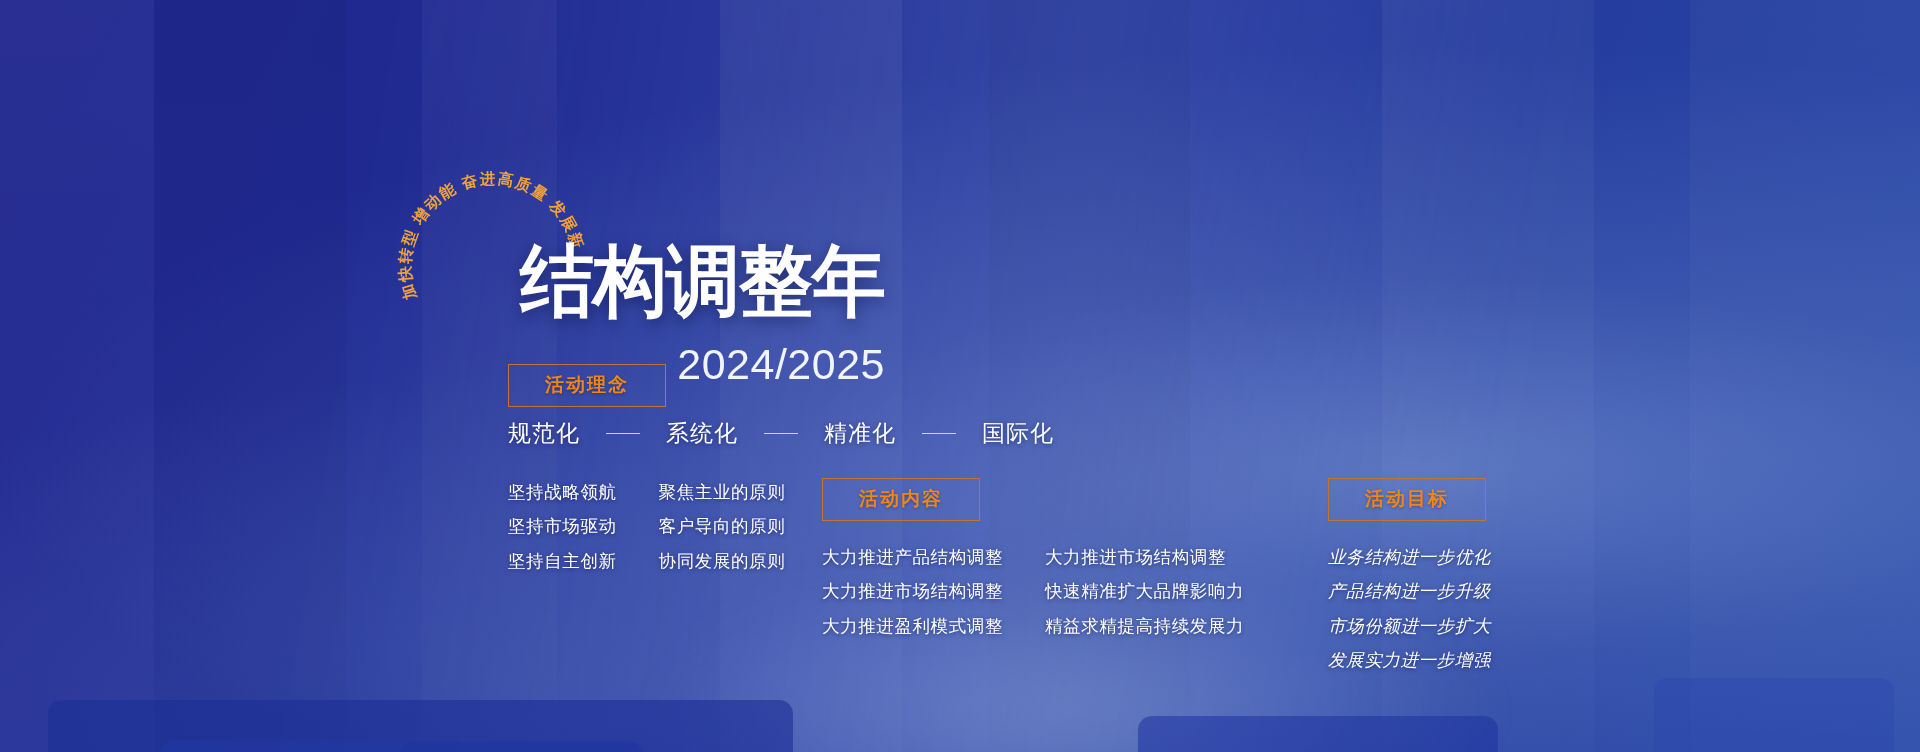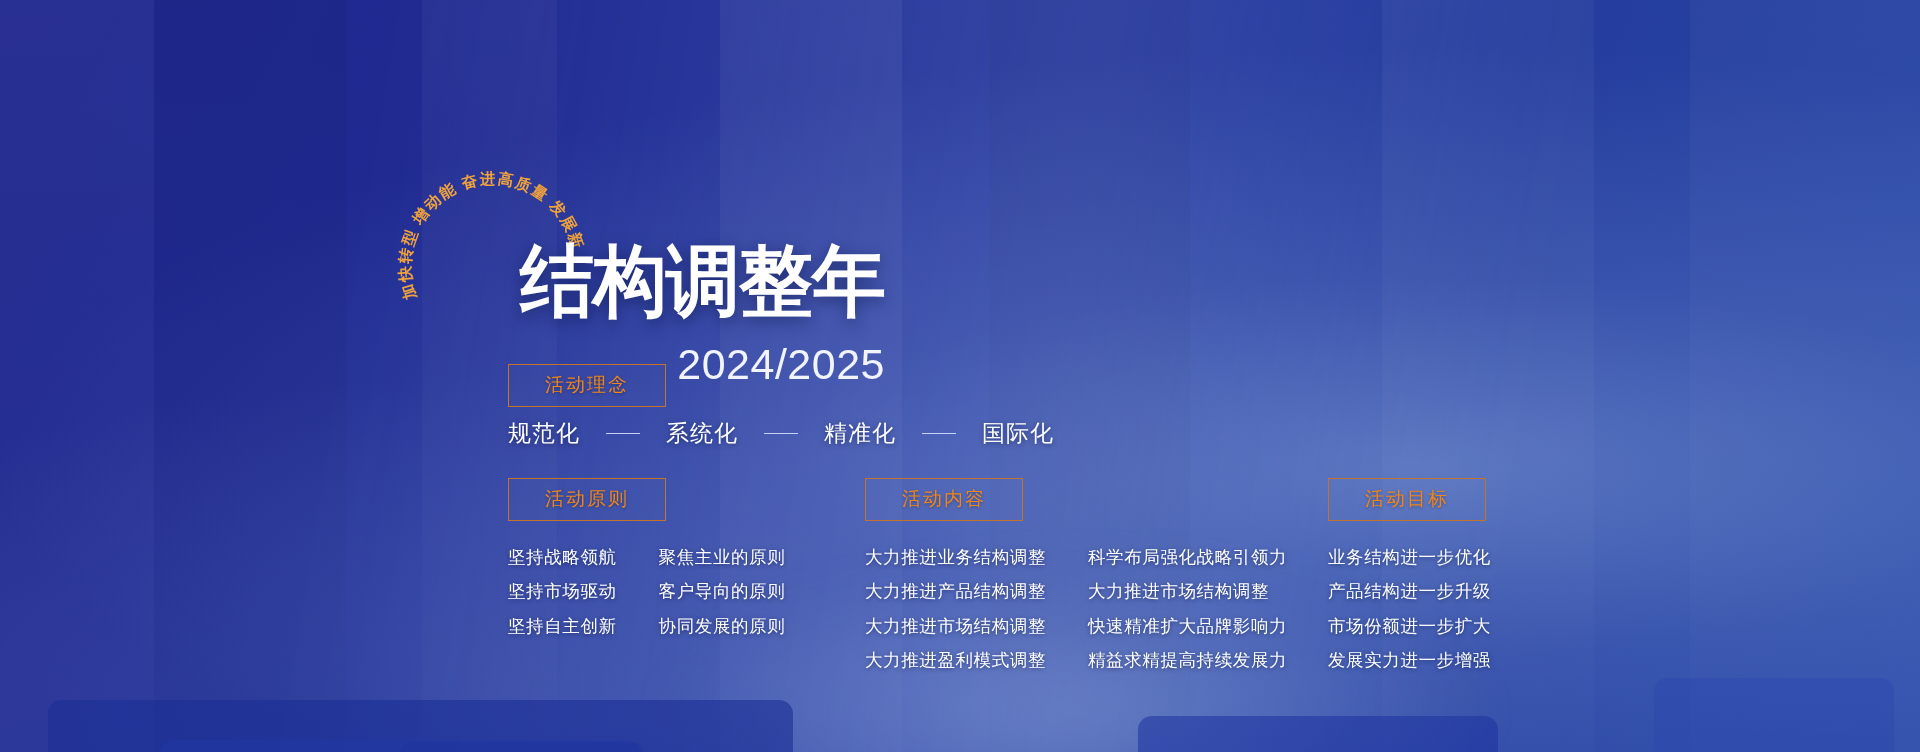--- a/index.html
+++ b/index.html
@@ -95,21 +95,21 @@
     padding-bottom:6px;
     font-family:"Liberation Sans","DejaVu Sans",sans-serif;
   }
 
   
   .badge{
     display:inline-flex;align-items:center;justify-content:center;
     border:1.5px solid #c4732c;
     color:#f0861a;
     font-size:19px;
-    font-weight:400;
+    font-weight:700;
     letter-spacing:2px;
     padding:7px 36px 8px;
     background:rgba(255,255,255,.02);
     text-shadow:0 1px 3px rgba(0,0,0,.3);
     min-width:150px;
     text-align:right;
   }
 
   .concept-badge-wrap{position:absolute;left:508px;top:364px;}
   .concept-line{
@@ -120,38 +120,38 @@
   }
   .concept-line .cw{padding:0 0;}
   .concept-line .dash{
     display:inline-block;width:34px;height:1.6px;background:#dfe6ff;
     margin:0 14px;opacity:.85;
   }
 
   
   .col{position:absolute;}
   .col-principles{left:508px;top:478px;}
-  .col-contents  {left:865px;top:478px;}
+  .col-contents  {left:822px;top:478px;}
   .col-goals     {left:1328px;top:478px;}
 
   .col .badge-holder{margin-bottom:22px;}
   .rows{display:flex;flex-direction:column;gap:6px;}
   .row{
     display:flex;
     color:#ffffff;
     font-size:17.5px;
     letter-spacing:.6px;
     line-height:1.62;
     white-space:nowrap;
     text-shadow:0 1px 4px rgba(5,15,60,.55);
     gap:28px;
   }
   .row .a{min-width:0;}
   .row .b{margin-left:14px;}
-  .rows.single .row{display:block;}
+  .rows.single .row{display:block;font-style:italic;}
 </style>
 </head>
 <body>
 
 <div class="banner">
 
   <div class="bands">
     <div class="band b1"></div>
     <div class="band b2"></div>
     <div class="band b3"></div>
@@ -195,23 +195,20 @@
     <span class="cw">规范化</span>
     <span class="dash"></span>
     <span class="cw">系统化</span>
     <span class="dash"></span>
     <span class="cw">精准化</span>
     <span class="dash"></span>
     <span class="cw">国际化</span>
   </div>
 
   <div class="col col-principles">
-    <div class="badge-holder">
-      <span class="badge">活动原则</span>
-    </div>
     <div class="rows">
       <div class="row">
         <span class="a">坚持战略领航</span>
         <span class="b">聚焦主业的原则</span>
       </div>
       <div class="row">
         <span class="a">坚持市场驱动</span>
         <span class="b">客户导向的原则</span>
       </div>
       <div class="row">
@@ -220,24 +217,20 @@
       </div>
     </div>
   </div>
 
   <div class="col col-contents">
     <div class="badge-holder">
       <span class="badge">活动内容</span>
     </div>
     <div class="rows">
       <div class="row">
-        <span class="a">大力推进业务结构调整</span>
-        <span class="b">科学布局强化战略引领力</span>
-      </div>
-      <div class="row">
         <span class="a">大力推进产品结构调整</span>
         <span class="b">大力推进市场结构调整</span>
       </div>
       <div class="row">
         <span class="a">大力推进市场结构调整</span>
         <span class="b">快速精准扩大品牌影响力</span>
       </div>
       <div class="row">
         <span class="a">大力推进盈利模式调整</span>
         <span class="b">精益求精提高持续发展力</span>

